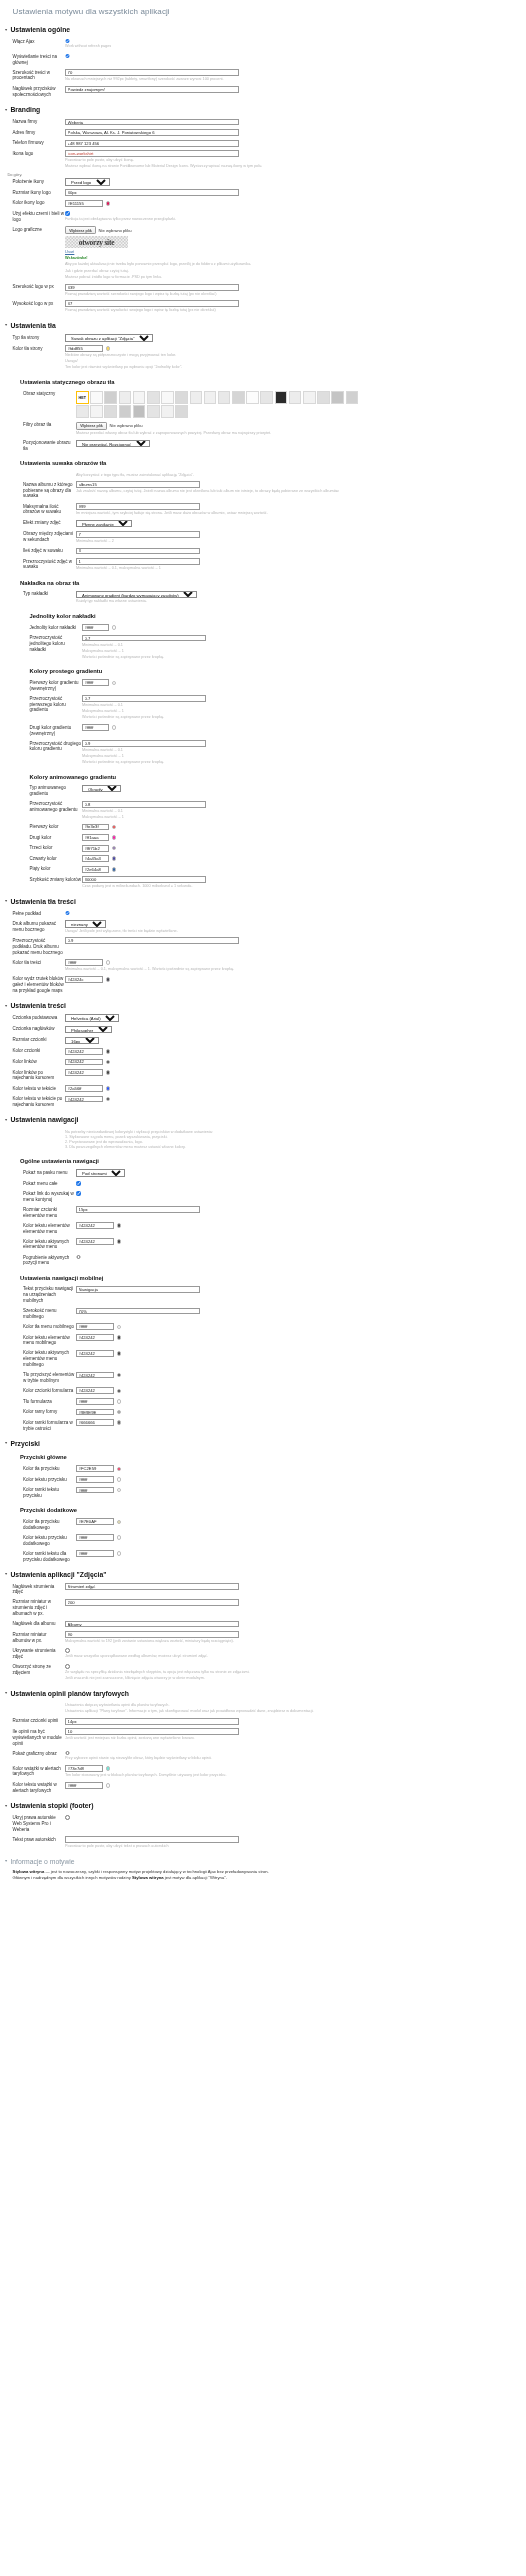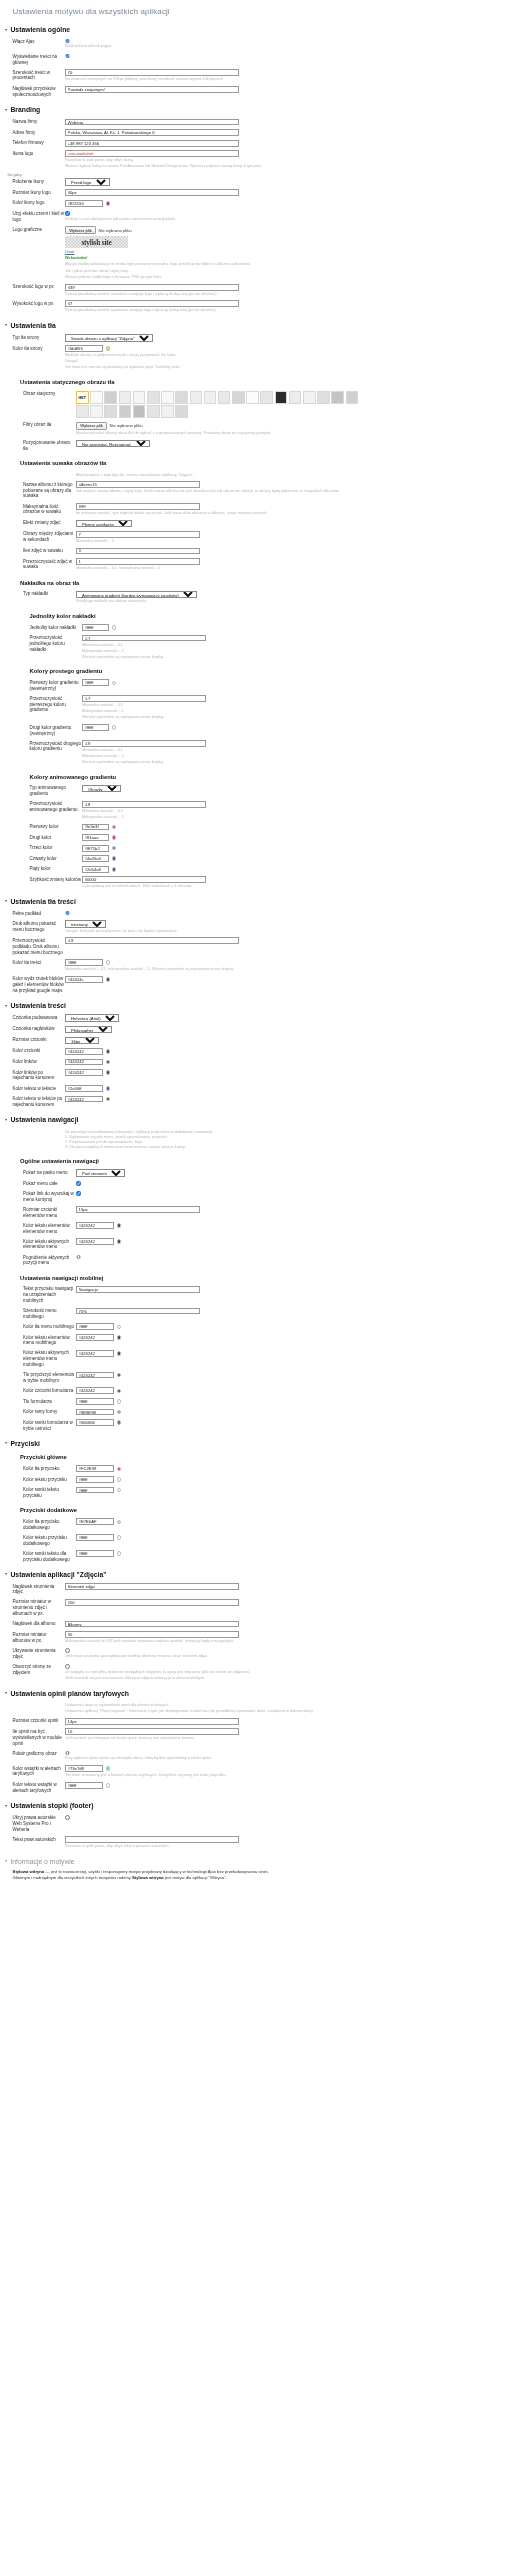--- a/index.html
+++ b/index.html
@@ -254,21 +254,21 @@
       </div>
     </div>
 
     <div class="row">
       <div class="label">Logo graficzne</div>
       <div class="ctl">
         <div class="filepick">
           <span class="filebtn">Wybierz plik</span>
           <span>Nie wybrano pliku</span>
         </div>
-        <div class="logo-preview">stylish site</div>
+        <div class="logo-preview">otworzy site</div>
         <a class="link-sm">Usuń</a>
         <div class="hint" style="margin-top:1.6px"><span class="ok">Wskazówka!</span></div>
         <div class="hint">Aby po każdej aktualizacji nie trzeba było ponownie przesyłać logo, prześlij je do folderu z plikami użytkownika.</div>
         <div class="hint" style="margin-top:2.1px">Jak i gdzie przesłać obraz czytaj tutaj.</div>
         <div class="hint">Możesz pobrać źródło logo w formacie .PSD po tym linku.</div>
       </div>
     </div>
 
     <div class="row">
       <div class="label">Szerokość logo w px</div>

